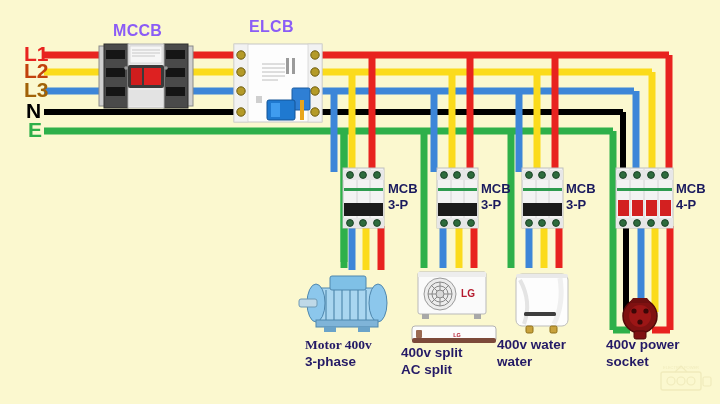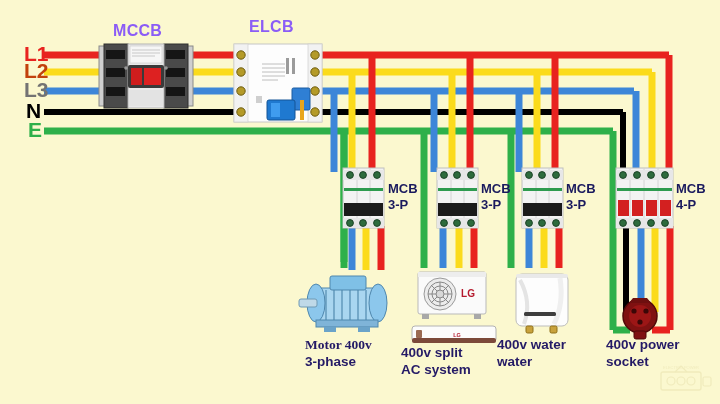--- a/index.html
+++ b/index.html
@@ -285,21 +285,21 @@
       <circle cx="634" cy="311" r="2.6" fill="#3b0707"></circle>
       <circle cx="646" cy="311" r="2.6" fill="#3b0707"></circle>
       <circle cx="640" cy="322" r="2.6" fill="#3b0707"></circle>
       <rect x="634" y="331" width="12" height="8" rx="2" fill="#7f1111" stroke="#520909"></rect>
       <path d="M629 303 l22 0 l-4 -5 l-14 0 z" fill="#6e0f0f"></path>
     </g>
   </svg>
 
   <div class="lbl rail-lbl" style="left: 24px; top: 43px; color: rgb(232, 35, 31);">L1</div>
   <div class="lbl rail-lbl" style="left: 24px; top: 60px; color: #c2410c;">L2</div>
-  <div class="lbl rail-lbl" style="left: 24px; top: 79px; color: #737373;">L3</div>
+  <div class="lbl rail-lbl" style="left: 24px; top: 79px; color: #a16207;">L3</div>
   <div class="lbl rail-lbl" style="left: 26px; top: 100px; color: rgb(0, 0, 0);">N</div>
   <div class="lbl rail-lbl" style="left: 28px; top: 119px; color: rgb(46, 176, 74);">E</div>
 
   <div class="lbl dev-title" style="left:113px;top:22px;">MCCB</div>
   <div class="lbl dev-title" style="left:249px;top:18px;">ELCB</div>
 
   <div class="lbl mcb-lbl" style="left:388px;top:182px;">MCB</div>
   <div class="lbl mcb-lbl" style="left:388px;top:198px;">3-P</div>
 
   <div class="lbl mcb-lbl" style="left:481px;top:182px;">MCB</div>
@@ -308,21 +308,21 @@
   <div class="lbl mcb-lbl" style="left:566px;top:182px;">MCB</div>
   <div class="lbl mcb-lbl" style="left:566px;top:198px;">3-P</div>
 
   <div class="lbl mcb-lbl" style="left:676px;top:182px;">MCB</div>
   <div class="lbl mcb-lbl" style="left:676px;top:198px;">4-P</div>
 
   <div class="lbl app-lbl" style="left:305px;top:338px;font-family:Liberation Serif, serif;">Motor 400v</div>
   <div class="lbl app-lbl" style="left:305px;top:355px;text-align:right;">3-phase</div>
 
   <div class="lbl app-lbl" style="left:401px;top:346px;text-align:center;">400v split</div>
-  <div class="lbl app-lbl" style="left:401px;top:363px;">AC system</div>
+  <div class="lbl app-lbl" style="left:401px;top:363px;">AC split</div>
 
   <div class="lbl app-lbl" style="left:497px;top:338px;">400v water</div>
   <div class="lbl app-lbl" style="left:497px;top:355px;">water</div>
 
   <div class="lbl app-lbl" style="left:606px;top:338px;">400v power</div>
   <div class="lbl app-lbl" style="left:606px;top:355px;">socket</div>
 
   <svg class="wm" style="left:655px;top:358px;width:62px;height:42px;" viewBox="0 0 62 42">
     <rect x="6" y="14" width="40" height="18" rx="2" fill="none" stroke="#b8a95a" stroke-width="1.4"></rect>
     <circle cx="16" cy="23" r="4" fill="none" stroke="#b8a95a" stroke-width="1.2"></circle>

